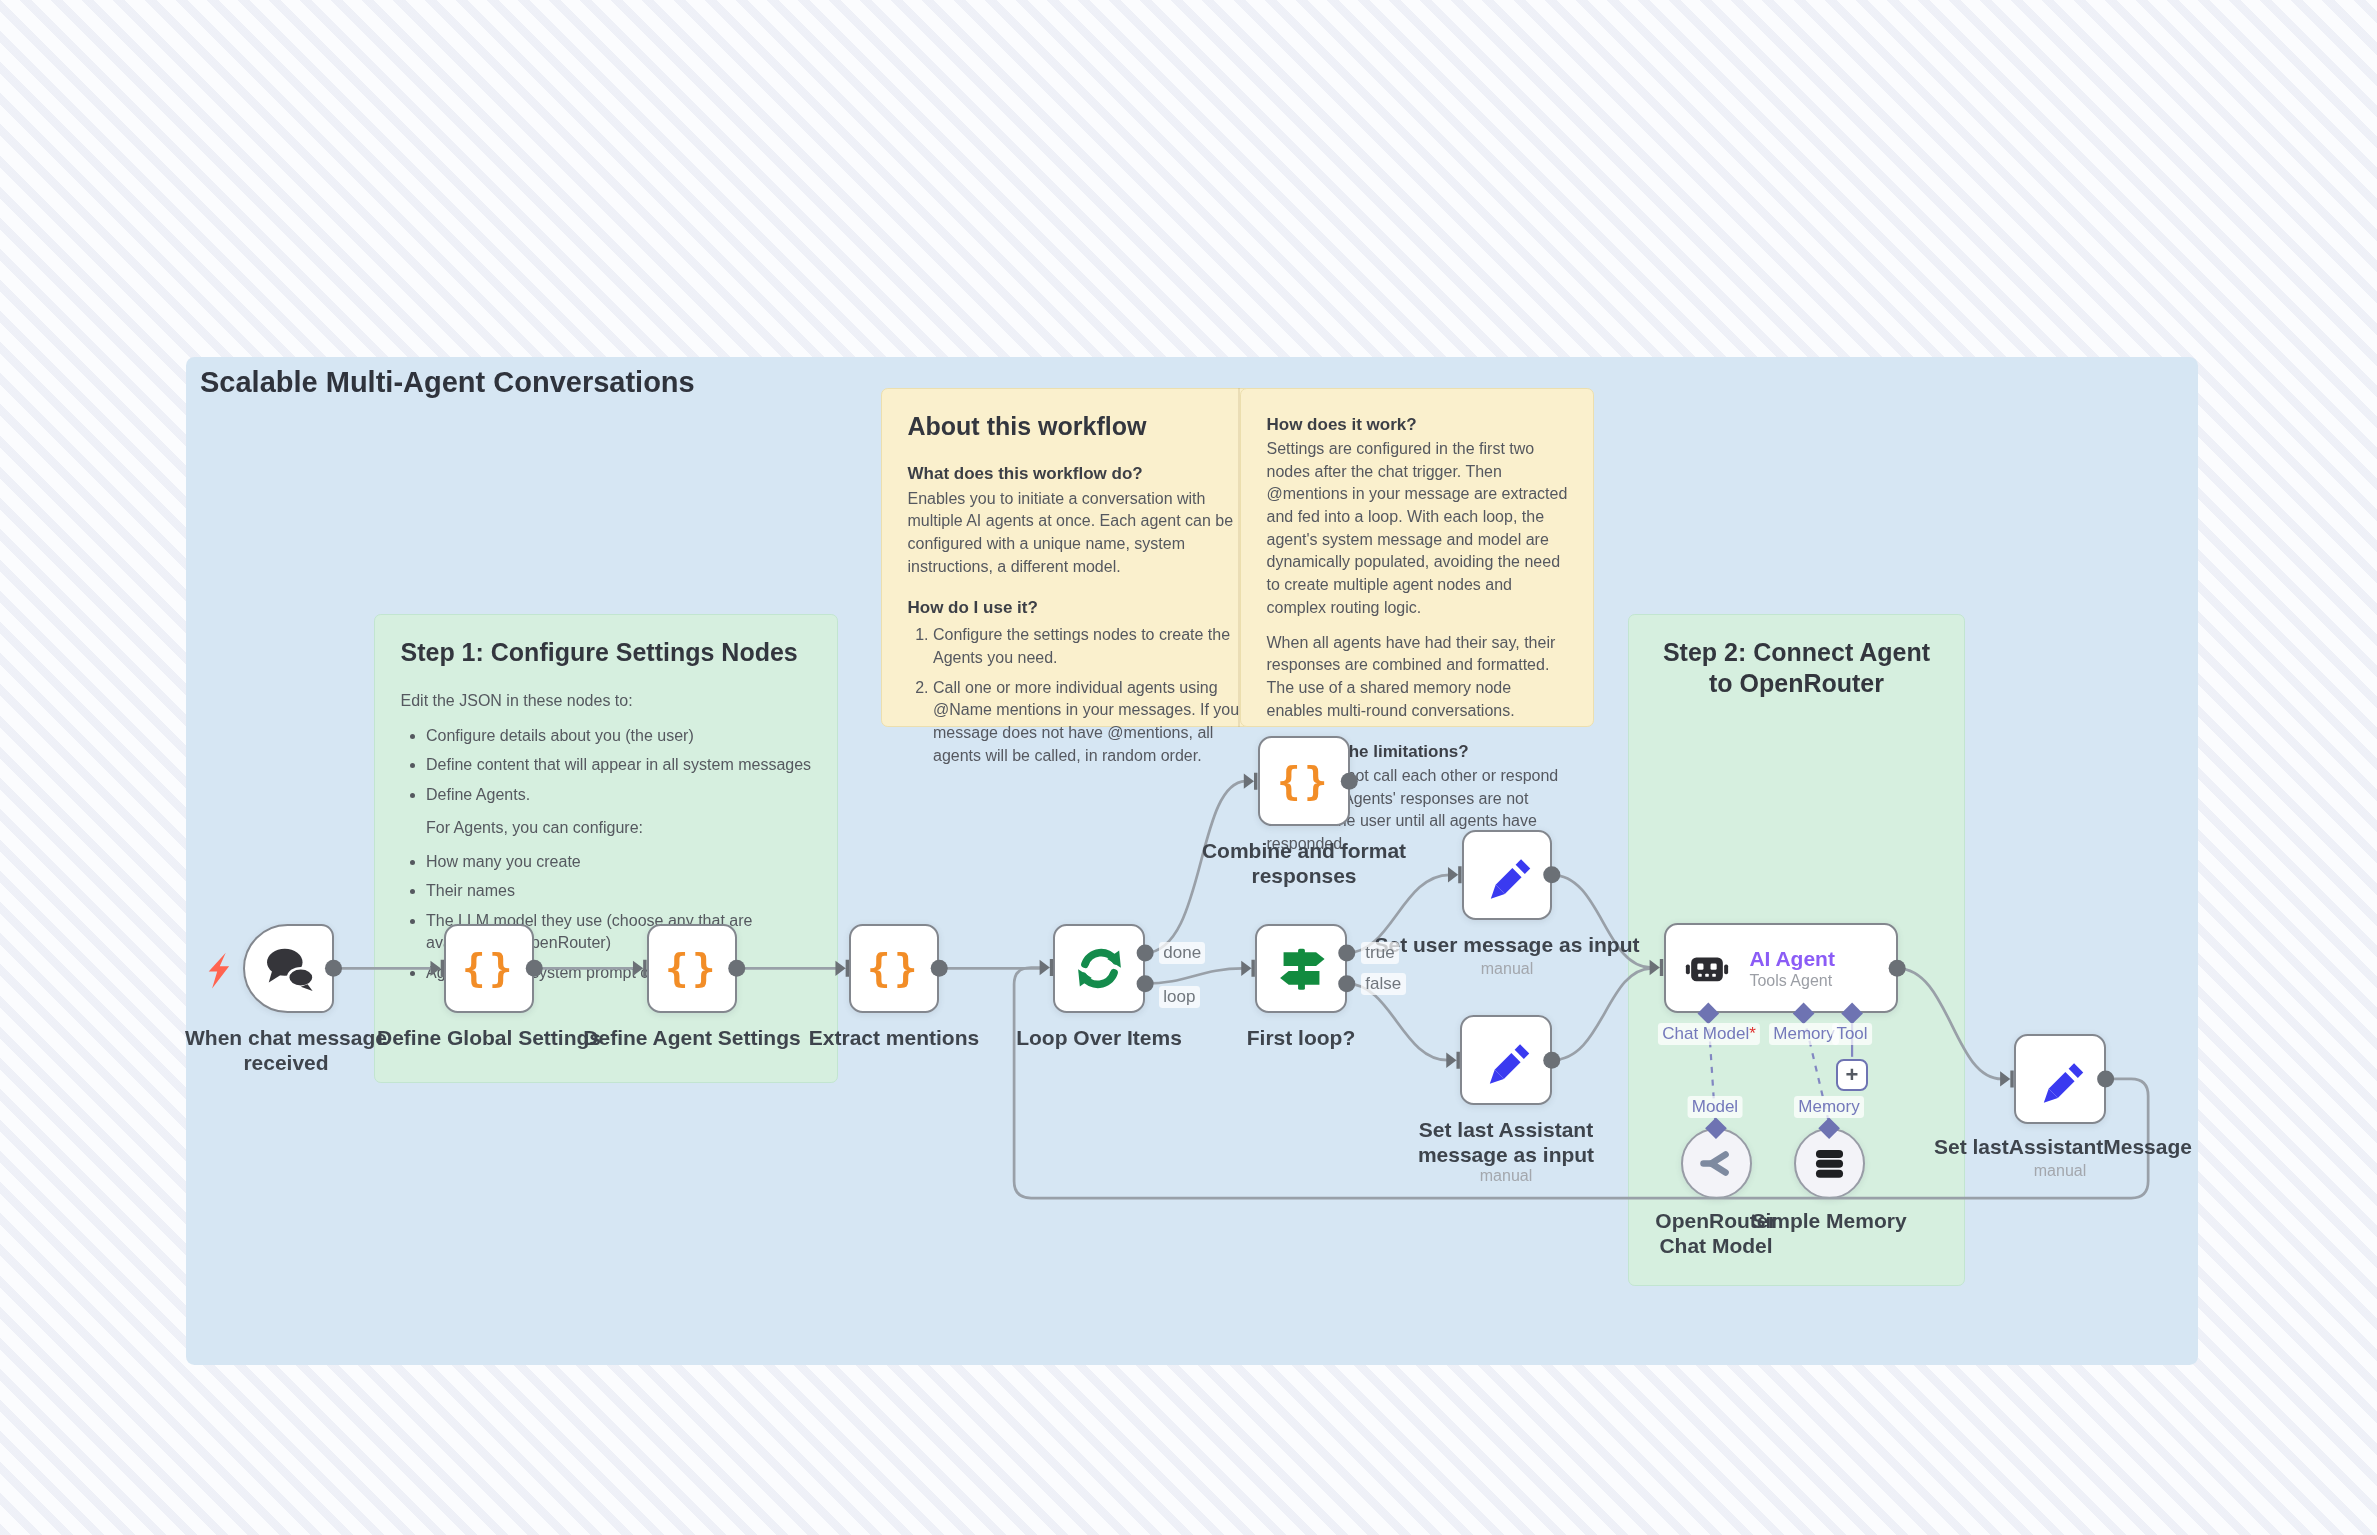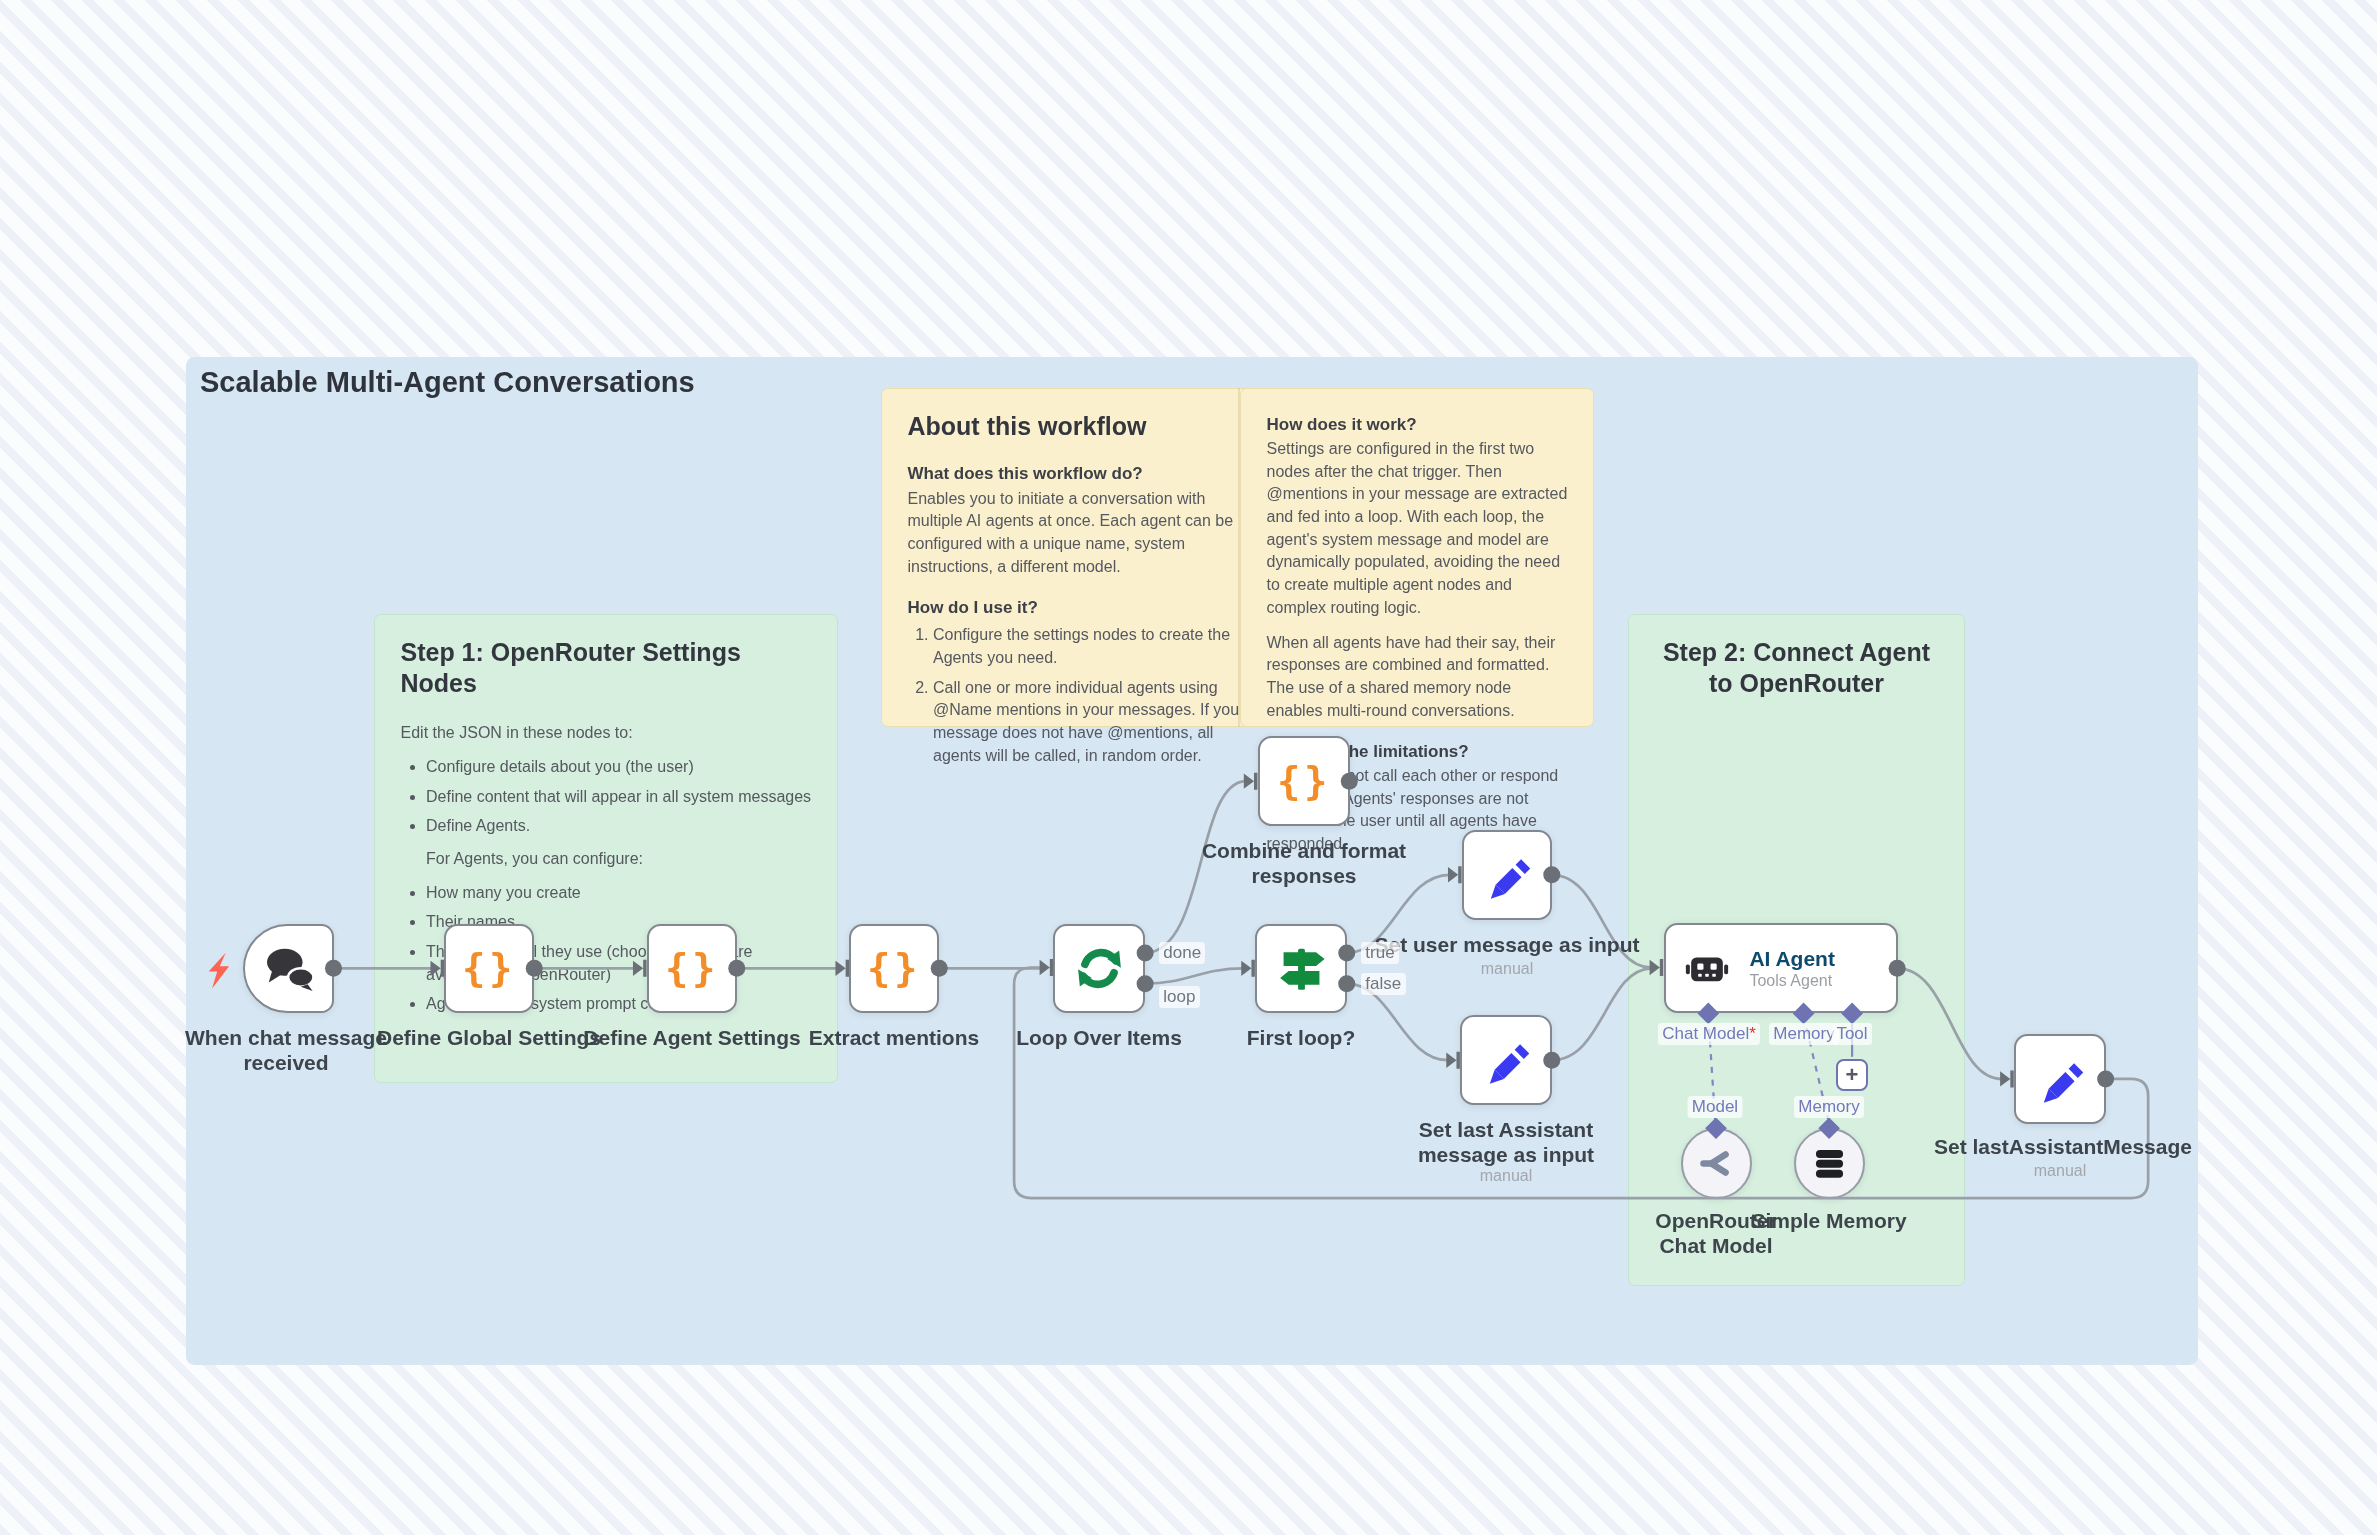--- a/index.html
+++ b/index.html
@@ -50,40 +50,40 @@
   .sub{
     position:absolute;transform:translateX(-50%);text-align:center;
     font-size:16px;font-weight:400;color:#a3a7ad;z-index:4;
   }
   .chip{
     position:absolute;z-index:4;font-size:17px;color:#70767d;
     background:rgba(255,255,255,0.72);border-radius:3.4px;padding:0 4.3px;line-height:22px;
   }
   .chip.indigo{color:#7479bb;transform:translateX(-50%);}
   .chip .req{color:#e0312f;}
-  .agent-title{font-size:21px;font-weight:700;color:#0c4a6e;line-height:1.2;}
+  .agent-title{font-size:21px;font-weight:700;color:#8b5cf6;line-height:1.2;}
   .agent-sub{font-size:16px;color:#9b9ea5;margin-top:0;}
   .plus-btn{
     position:absolute;left:1836px;top:1059px;width:32px;height:32px;border-radius:7.7px;
     border:2.1px solid #6e73b2;background:#fff;z-index:3;box-sizing:border-box;
     display:flex;align-items:center;justify-content:center;
     font-size:22px;font-weight:700;color:#555a63;line-height:1;
   }
   svg.overlay{position:absolute;left:0;top:0;z-index:3;pointer-events:none;}
   .seam{position:absolute;left:1238px;top:388px;width:1.7px;height:339px;background:rgba(160,140,80,0.18);z-index:1;}
 </style>
 </head>
 <body>
 
 <div class="canvas"></div>
 
 <div class="wf-title">Scalable Multi-Agent Conversations</div>
 
 <div class="sticky green" style="left:374px;top:614px;width:464px;height:469px;">
-  <h3>Step 1: OpenRouter Settings Nodes</h3>
+  <h3>Step 1: Configure Settings Nodes</h3>
   <p>Edit the JSON in these nodes to:</p>
   <ul>
       <li>Configure details about you (the user)</li>
       <li>Define content that will appear in all system messages</li>
       <li>Define Agents.</li>
     </ul>
   <p class="indent" style="margin-bottom:11px;">For Agents, you can configure:</p>
   <ul>
       <li>How many you create</li>
       <li>Their names</li>

